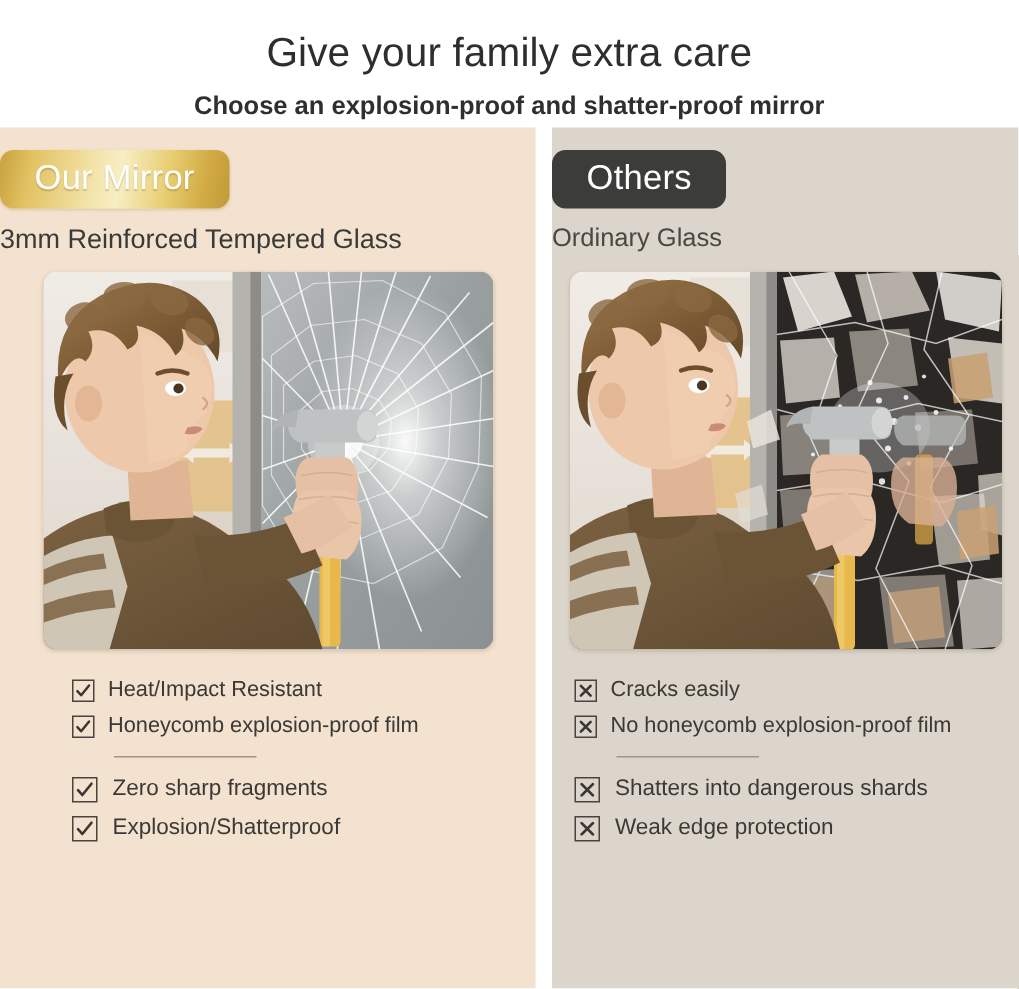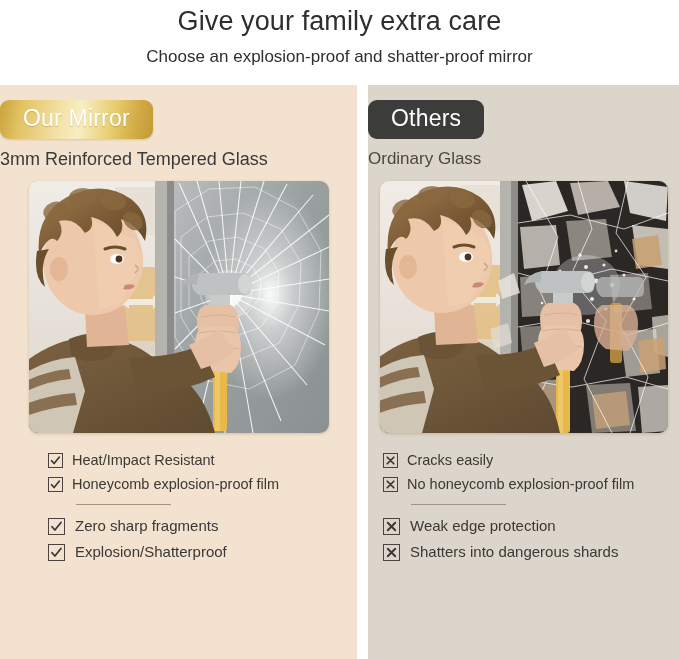--- a/index.html
+++ b/index.html
@@ -15,38 +15,38 @@
     position: relative;
   }
 
   
   .header {
     width: 679px;
     height: 85px;
     background: #ffffff;
     text-align: center;
     box-sizing: border-box;
-    padding-top: 2px;
+    padding-top: 16px;
   }
   .header-title {
     font-size: 27px;
     color: #2e2e2e;
     letter-spacing: 0.1px;
     line-height: 34px;
     font-weight: 400;
     margin: 0;
     padding-top: 2px;
   }
   .header-subtitle {
     font-size: 17px;
     color: #2f2f2f;
     line-height: 24px;
     margin: 0;
     padding-top: 7px;
-    font-weight: 400;
+    font-weight: 700;
   }
 
   
   .compare {
     position: absolute;
     top: 85px;
     left: 0;
     width: 679px;
     height: 574px;
     background: #ffffff;
@@ -558,25 +558,25 @@
       </div>
 
       <div class="divider divider-right"></div>
 
       <div class="feat feat-lg">
         <span class="mark mark-lg">
           <svg viewBox="0 0 12 12">
               <path d="M3 3 L9 9 M9 3 L3 9" stroke="#3b3633" stroke-width="1.5" fill="none" stroke-linecap="round"></path>
             </svg>
         </span>
-        <span class="feat-label label-lg">Weak edge protection</span>
+        <span class="feat-label label-lg">Shatters into dangerous shards</span>
       </div>
       <div class="feat feat-lg">
         <span class="mark mark-lg">
           <svg viewBox="0 0 12 12">
               <path d="M3 3 L9 9 M9 3 L3 9" stroke="#3b3633" stroke-width="1.5" fill="none" stroke-linecap="round"></path>
             </svg>
         </span>
-        <span class="feat-label label-lg">Shatters into dangerous shards</span>
+        <span class="feat-label label-lg">Weak edge protection</span>
       </div>
     </div>
   </div>
 </div>
 
 </body></html>

